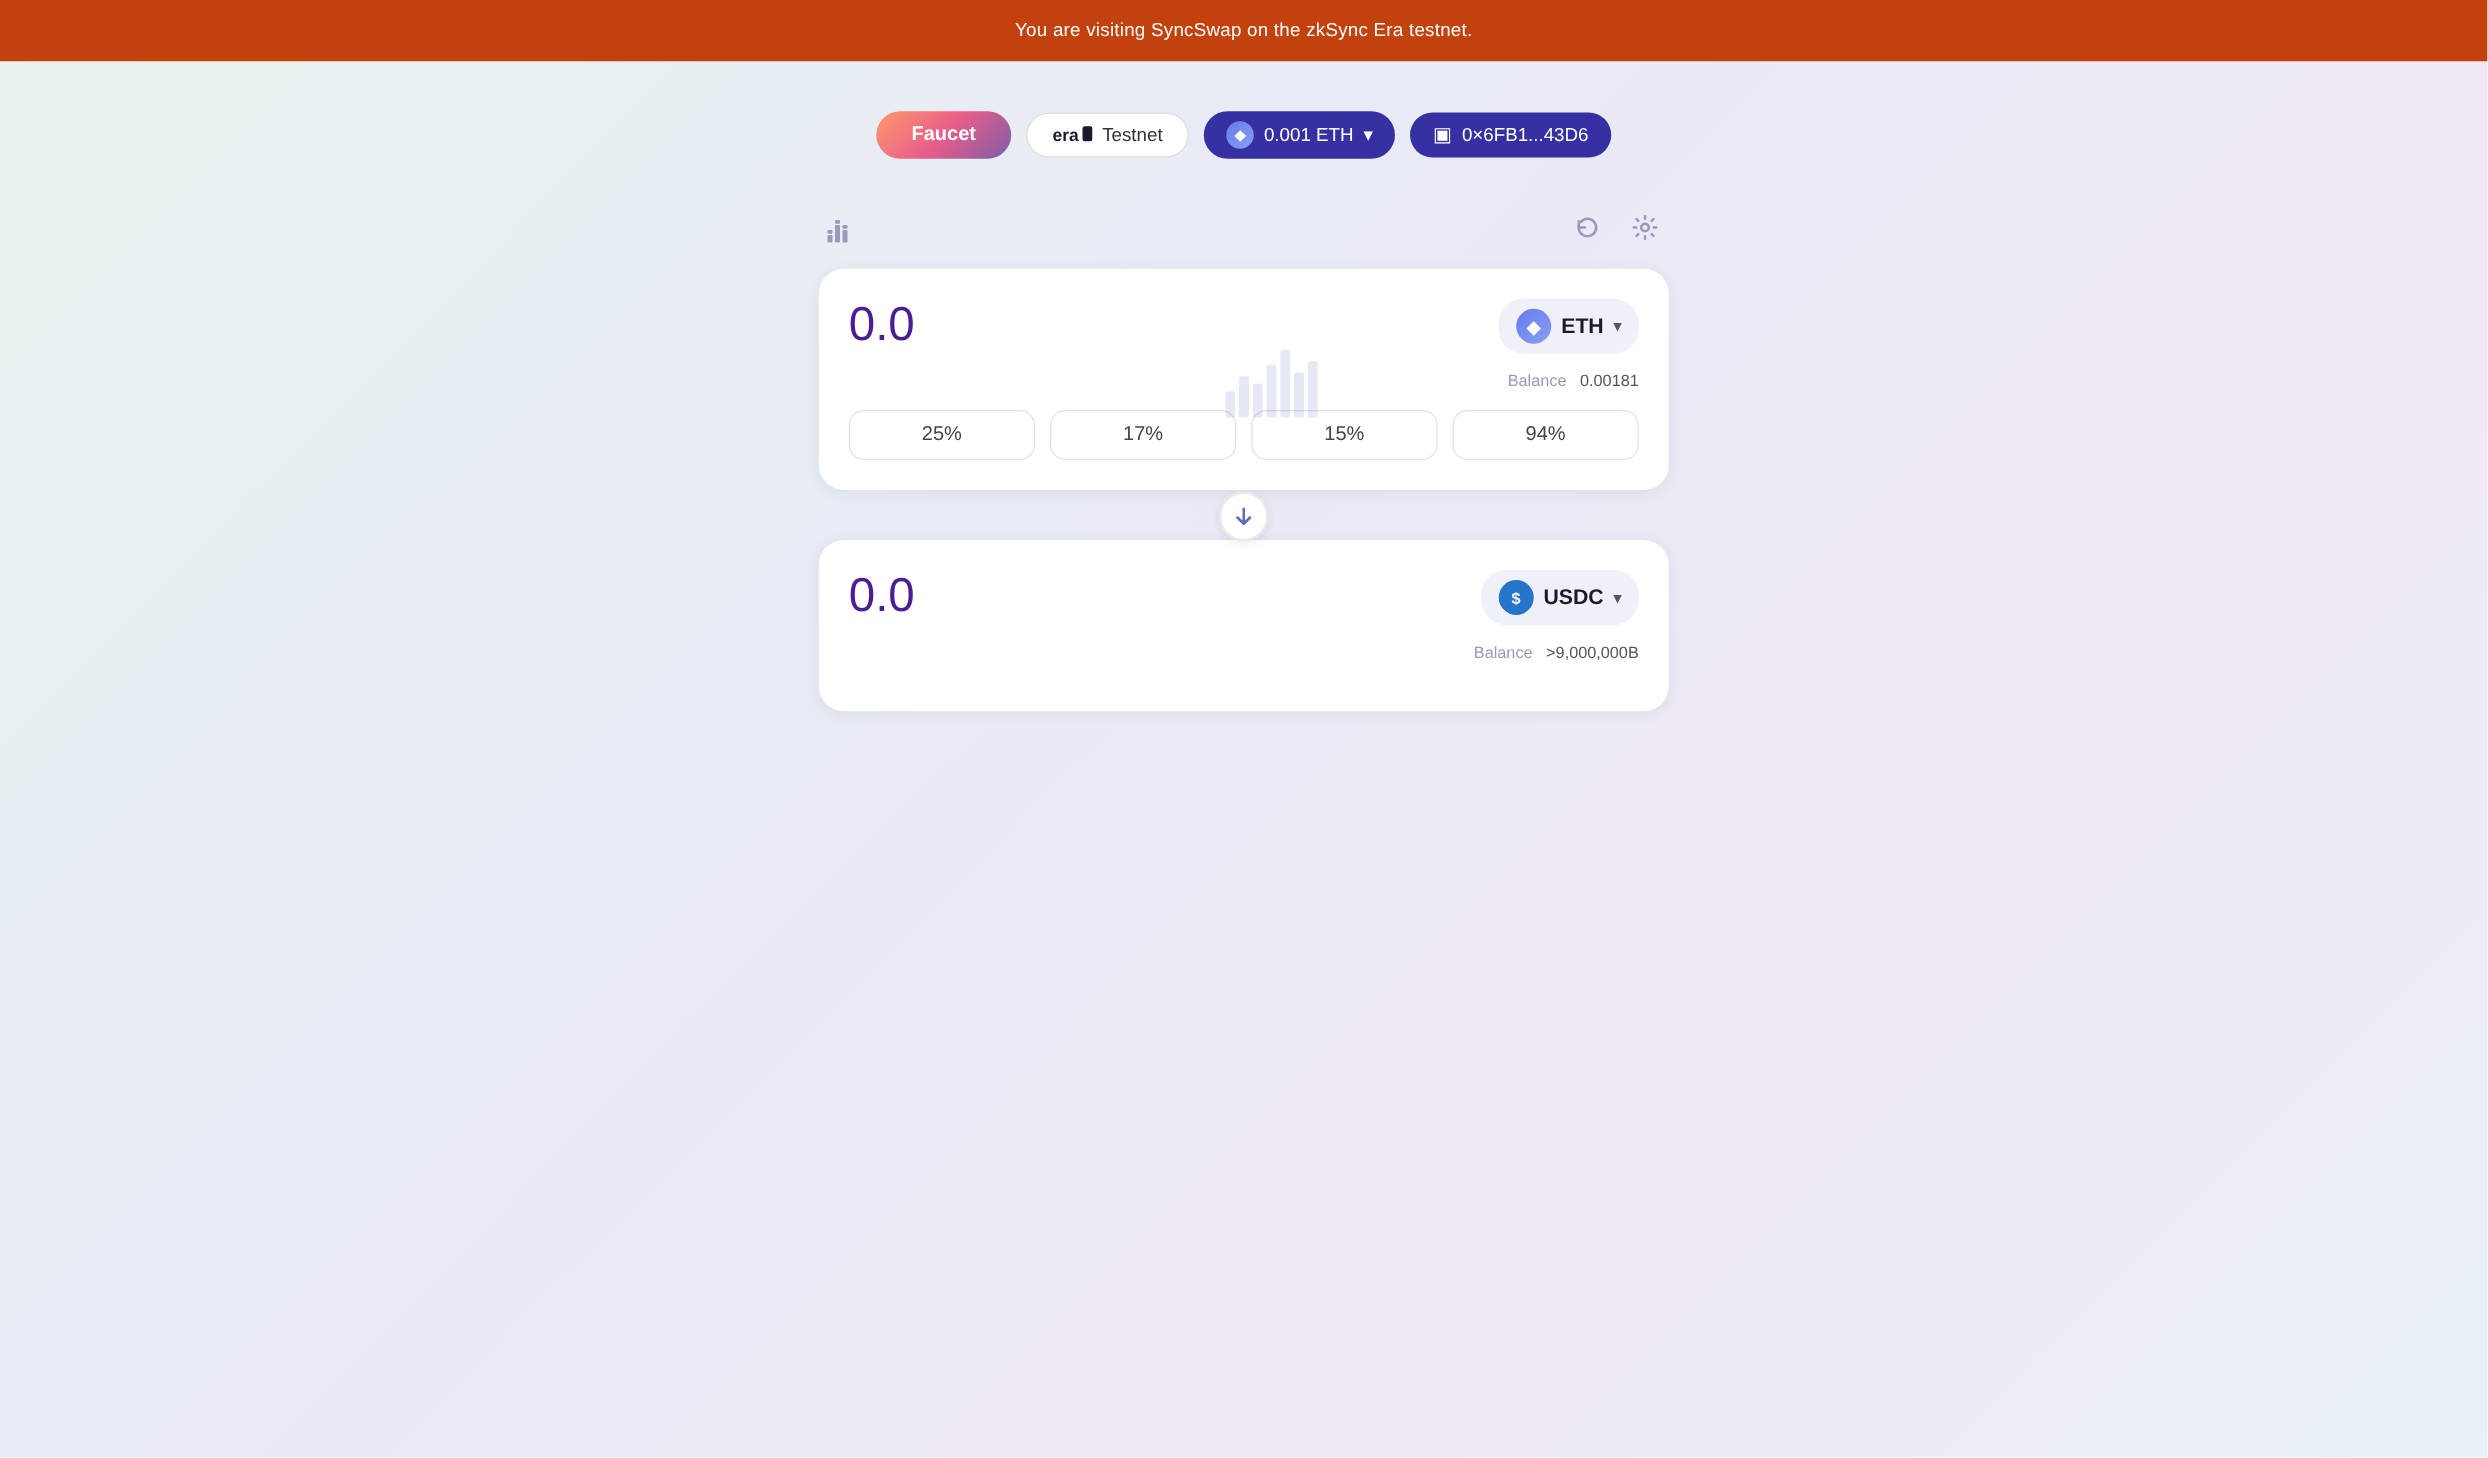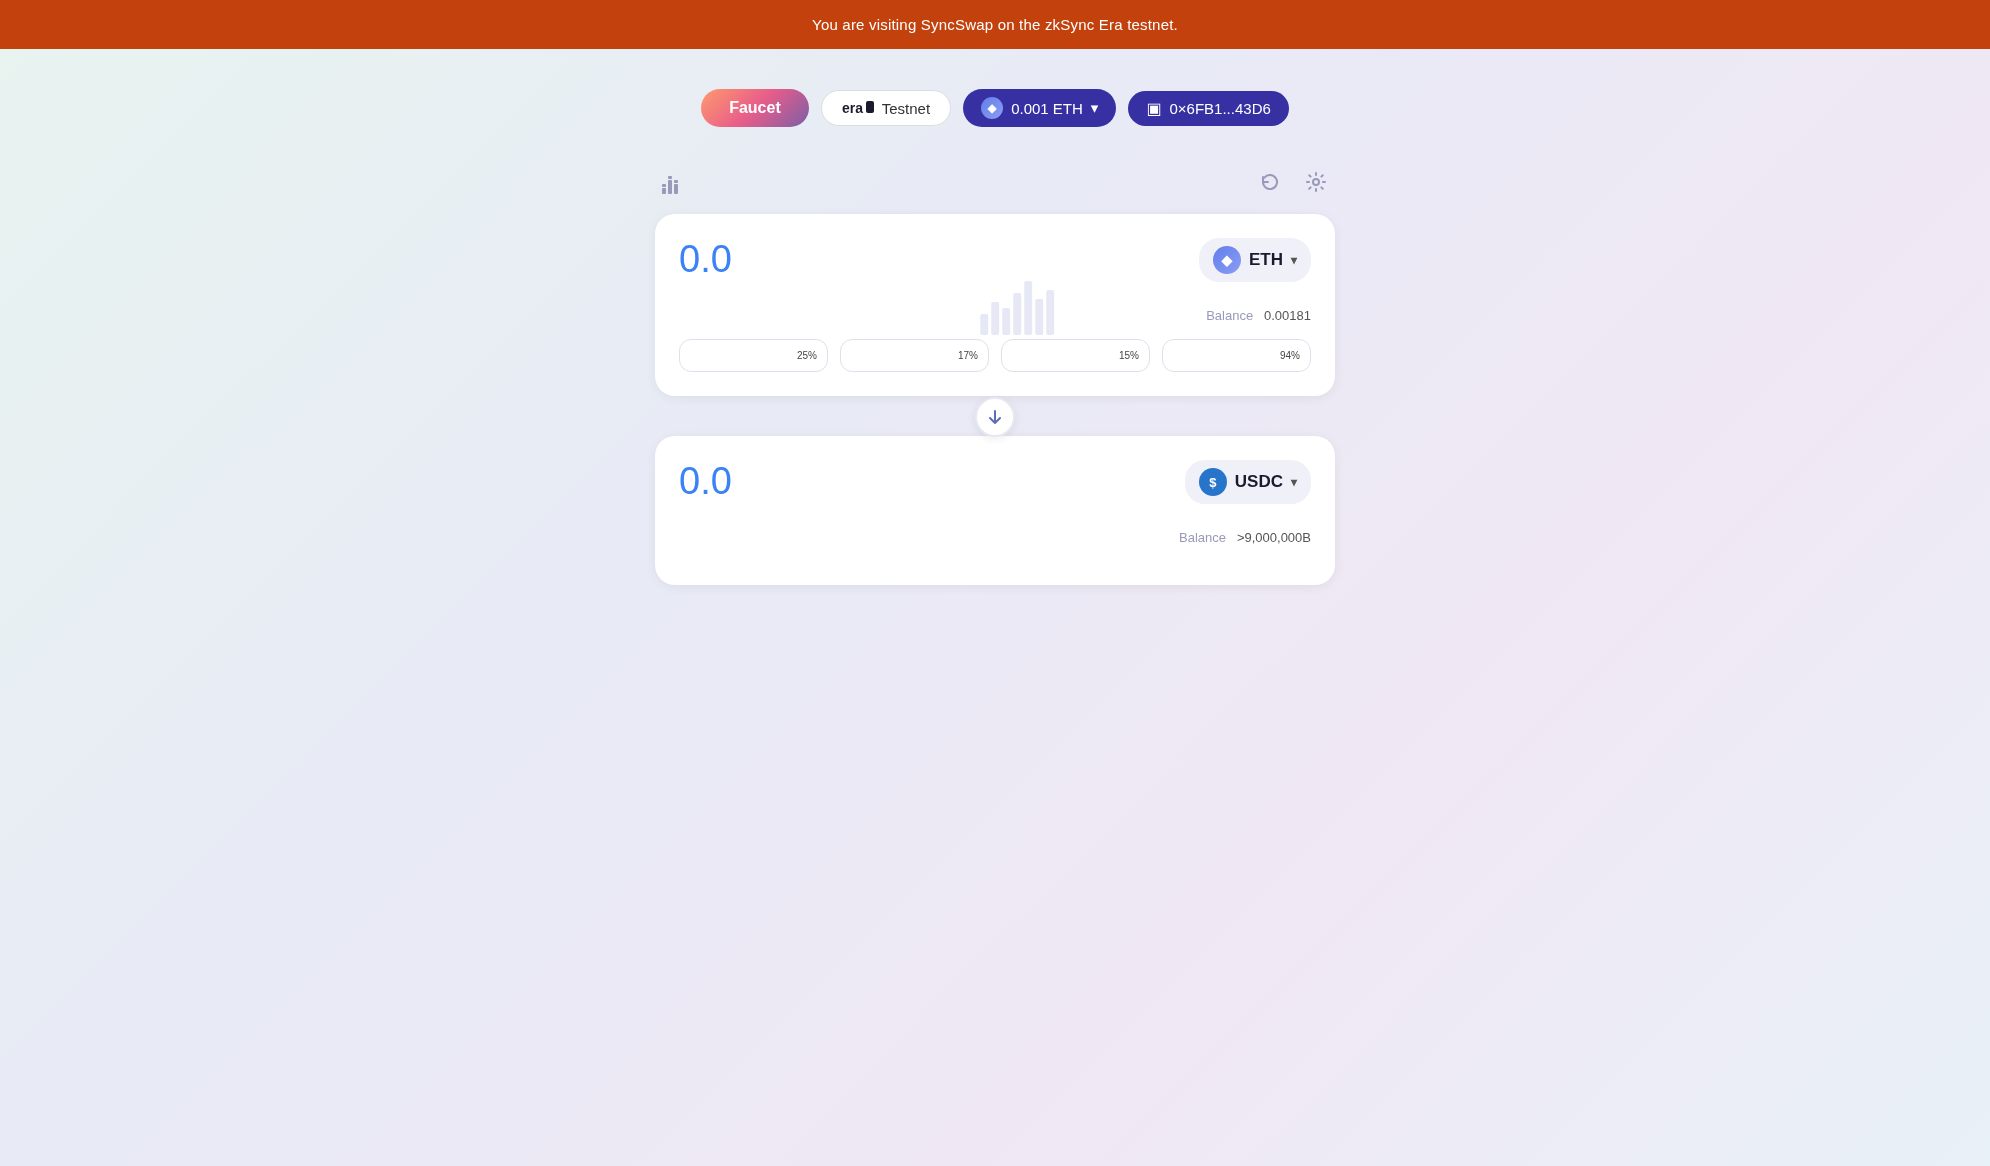--- a/index.html
+++ b/index.html
@@ -168,21 +168,21 @@
     .swap-card-top {
       display: flex;
       align-items: flex-start;
       justify-content: space-between;
       margin-bottom: 16px;
     }
 
     .amount-input {
       font-size: 38px;
       font-weight: 300;
-      color: #3b82f6;
+      color: #4c1d95;
       background: none;
       border: none;
       outline: none;
       width: 50%;
     }
 
     .token-selector {
       display: flex;
       flex-direction: column;
       align-items: flex-end;
@@ -229,45 +229,45 @@
     }
 
     .chevron-down {
       font-size: 12px;
       color: #555;
     }
 
     .balance-text {
       font-size: 13px;
       color: #9999bb;
-      margin-top: 20px;
+      margin-top: 8px;
     }
 
     .balance-value {
       color: #555;
       font-weight: 500;
     }
 
     .percentage-buttons {
       display: flex;
       gap: 12px;
       margin-top: 8px;
     }
 
     .pct-btn {
       flex: 1;
       background: white;
       border: 1.5px solid #e0e0ec;
       border-radius: 12px;
       padding: 10px;
-      font-size: 10px;
+      font-size: 16px;
       font-weight: 500;
       color: #444;
       cursor: pointer;
-      text-align: right;
+      text-align: center;
     }
 
     
     .arrow-connector {
       display: flex;
       justify-content: center;
       align-items: center;
       position: relative;
       margin: -1px 0;
       z-index: 10;

